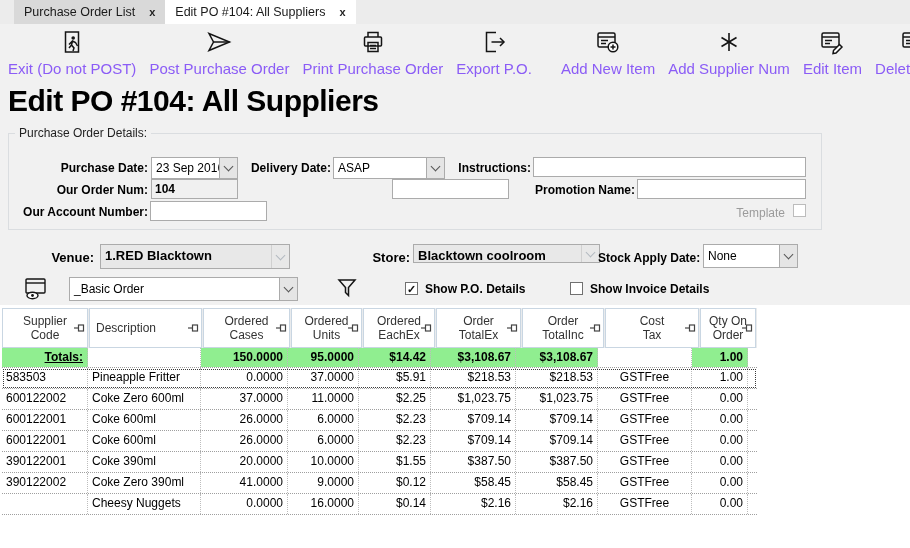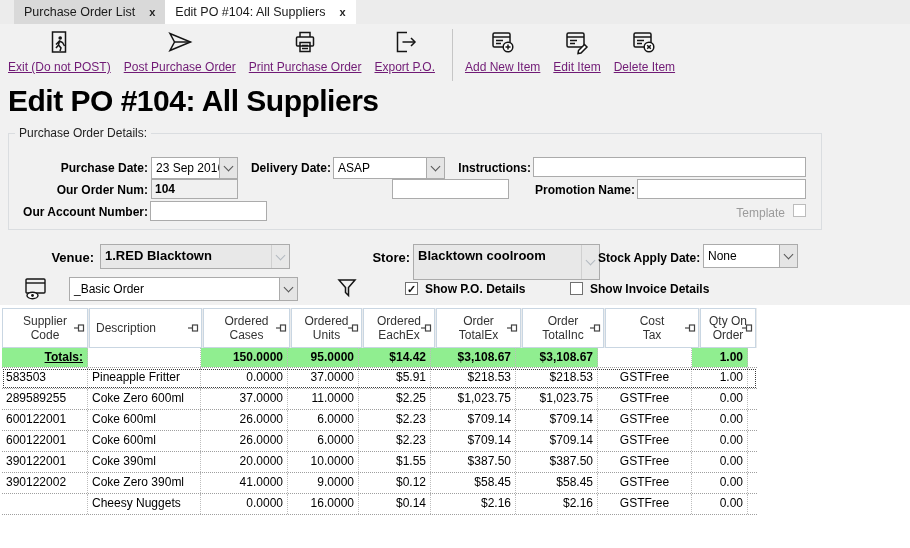--- a/index.html
+++ b/index.html
@@ -11,21 +11,21 @@
   .tabbar{position:absolute;left:0;top:0;width:910px;height:24px;background:#ececec;display:flex;}
   .tab{display:flex;align-items:center;padding:0 10px;font-size:12.5px;color:#1a1a1a;height:24px;cursor:default;}
   .tab.inactive{background:#d9d9d9;margin-left:14px;}
   .tab.active{background:#ffffff;}
   .tab .x{margin-left:14px;font-size:11px;font-weight:bold;color:#222;}
 
   
   .toolbar{position:absolute;left:0;top:25px;width:910px;height:60px;display:flex;align-items:flex-start;padding-left:8px;box-sizing:border-box;}
   .tbtn{display:flex;flex-direction:column;align-items:center;justify-content:flex-start;margin-right:13px;padding-top:4px;cursor:default;}
   .tbtn svg{display:block;}
-  .tbtn .tlabel{font-size:12px;color:#701a75;margin-top:5px;white-space:nowrap;text-decoration:underline;}
+  .tbtn .tlabel{font-size:15px;color:#8b5cf6;margin-top:5px;white-space:nowrap;}
   .tsep{width:1px;height:52px;background:#c6c6c6;margin:4px 12px 0 4px;}
 
   
   .page-title{position:absolute;left:8px;top:84px;font-size:30px;font-weight:bold;color:#000;letter-spacing:-0.5px;}
 
   
   .groupbox{position:absolute;left:8px;top:133px;width:812px;height:95px;border:1px solid #dadde0;}
   .groupbox .legend{position:absolute;left:6px;top:-8px;background:#f1f1f1;padding:0 4px;font-size:12px;color:#222;}
 
   .flabel{position:absolute;font-size:12px;font-weight:bold;color:#000;height:20px;line-height:20px;text-align:right;white-space:nowrap;}
@@ -121,20 +121,28 @@
         <line x1="3" y1="8" x2="20" y2="8"></line>
         <line x1="6" y1="11.5" x2="13" y2="11.5"></line>
         <line x1="6" y1="14.5" x2="11" y2="14.5"></line>
         <circle cx="18" cy="18" r="4.8" fill="#ffffff"></circle>
         <line x1="18" y1="15.5" x2="18" y2="20.5"></line>
         <line x1="15.5" y1="18" x2="20.5" y2="18"></line>
       </svg>
       <span class="tlabel">Add New Item</span>
     </div>
     <div class="tbtn">
+      <svg width="26" height="26" viewBox="0 0 26 26" fill="none" stroke="#141414" stroke-width="1.6">
+        <line x1="13" y1="4" x2="13" y2="22"></line>
+        <line x1="5.5" y1="8.5" x2="20.5" y2="17.5"></line>
+        <line x1="20.5" y1="8.5" x2="5.5" y2="17.5"></line>
+      </svg>
+      <span class="tlabel">Add Supplier Num</span>
+    </div>
+    <div class="tbtn">
       <svg width="26" height="26" viewBox="0 0 26 26" fill="none" stroke="#141414" stroke-width="1.5">
         <rect x="3" y="4" width="17" height="14" rx="1.5"></rect>
         <line x1="3" y1="8" x2="20" y2="8"></line>
         <line x1="6" y1="11.5" x2="13" y2="11.5"></line>
         <line x1="6" y1="14.5" x2="11" y2="14.5"></line>
         <path d="M14.5 21.5 L20.5 15.5 L23 18 L17 24 L14 24.5 Z" fill="#ffffff"></path>
       </svg>
       <span class="tlabel">Edit Item</span>
     </div>
     <div class="tbtn">
@@ -192,21 +200,21 @@
 
   <span class="flabel" style="left:30px;top:248px;width:64px;font-size:13px;">Venue:</span>
   <div class="combo disabled" style="left:100px;top:244px;width:190px;height:25px;">
     <span class="combo-val">1.RED Blacktown</span>
     <span class="combo-btn">
         <span class="chev"></span>
       </span>
   </div>
 
   <span class="flabel" style="left:350px;top:248px;width:60px;font-size:13px;">Store:</span>
-  <div class="combo disabled" style="left:413px;top:244px;width:187px;height:36px;">
+  <div class="combo disabled" style="left:413px;top:244px;width:187px;height:19px;">
     <span class="combo-val">Blacktown coolroom</span>
     <span class="combo-btn">
         <span class="chev"></span>
       </span>
   </div>
 
   <span class="flabel" style="left:598px;top:248px;width:100px;">Stock Apply Date:</span>
   <div class="combo" style="left:703px;top:244px;width:95px;height:24px;">
     <span class="combo-val" style="line-height:22px;">None</span>
     <span class="combo-btn">
@@ -303,21 +311,21 @@
         <div class="gcell" style="width: 113px; text-align: left;">Pineapple Fritter</div>
         <div class="gcell" style="width: 87px; text-align: right;">0.0000</div>
         <div class="gcell" style="width: 71px; text-align: right;">37.0000</div>
         <div class="gcell" style="width: 72px; text-align: right;">$5.91</div>
         <div class="gcell" style="width: 85px; text-align: right;">$218.53</div>
         <div class="gcell" style="width: 82px; text-align: right;">$218.53</div>
         <div class="gcell" style="width: 94px; text-align: center;">GSTFree</div>
         <div class="gcell" style="width: 56px; text-align: right;">1.00</div>
       </div>
       <div class="grow">
-        <div class="gcell" style="width: 86px; text-align: left;">289589255</div>
+        <div class="gcell" style="width: 86px; text-align: left;">600122002</div>
         <div class="gcell" style="width: 113px; text-align: left;">Coke Zero 600ml</div>
         <div class="gcell" style="width: 87px; text-align: right;">37.0000</div>
         <div class="gcell" style="width: 71px; text-align: right;">11.0000</div>
         <div class="gcell" style="width: 72px; text-align: right;">$2.25</div>
         <div class="gcell" style="width: 85px; text-align: right;">$1,023.75</div>
         <div class="gcell" style="width: 82px; text-align: right;">$1,023.75</div>
         <div class="gcell" style="width: 94px; text-align: center;">GSTFree</div>
         <div class="gcell" style="width: 56px; text-align: right;">0.00</div>
       </div>
       <div class="grow">

